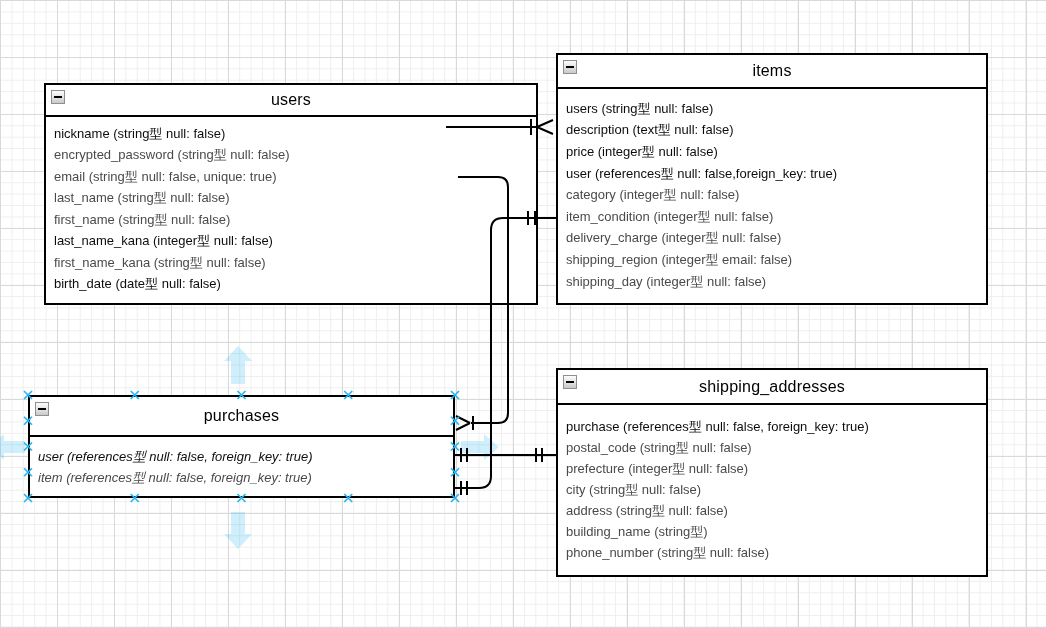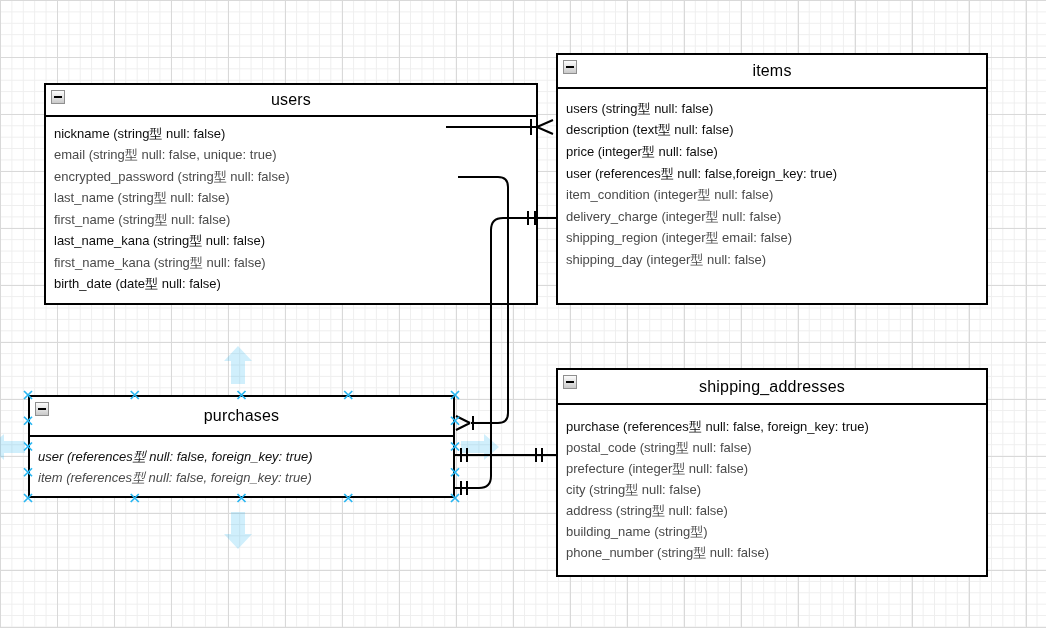--- a/index.html
+++ b/index.html
@@ -60,41 +60,42 @@
 <div id="canvas">
     <div class="entity" style="left: 44px; top: 55px; width: 494px; height: 222px; margin-top: 28px;">
       <div class="hdr" style="height: 32px;">
         <div class="collapse">
           <div class="minus"></div>
         </div>
         <span class="title">users</span>
       </div>
       <div class="rows" style="padding-top: 6px;">
         <div class="row emph" style="height: 21.5px;">nickname (string型 null: false)</div>
+        <div class="row" style="height: 21.5px;">encrypted_password (string型 null: false)</div>
         <div class="row" style="height: 21.5px;">email (string型 null: false, unique: true)</div>
-        <div class="row" style="height: 21.5px;">encrypted_password (string型 null: false)</div>
         <div class="row" style="height: 21.5px;">last_name (string型 null: false)</div>
         <div class="row" style="height: 21.5px;">first_name (string型 null: false)</div>
-        <div class="row emph" style="height: 21.5px;">last_name_kana (string型 null: false)</div>
+        <div class="row emph" style="height: 21.5px;">last_name_kana (integer型 null: false)</div>
         <div class="row" style="height: 21.5px;">first_name_kana (string型 null: false)</div>
         <div class="row emph" style="height: 21.5px;">birth_date (date型 null: false)</div>
       </div>
     </div>
     <div class="entity" style="left: 556px; top: 53px; width: 432px; height: 252px;">
       <div class="hdr" style="height: 34px;">
         <div class="collapse">
           <div class="minus"></div>
         </div>
         <span class="title">items</span>
       </div>
       <div class="rows" style="padding-top: 9px;">
         <div class="row emph" style="height: 21.6px;">users (string型 null: false)</div>
         <div class="row emph" style="height: 21.6px;">description (text型 null: false)</div>
         <div class="row emph" style="height: 21.6px;">price (integer型 null: false)</div>
         <div class="row emph" style="height: 21.6px;">user (references型  null: false,foreign_key: true)</div>
+        <div class="row" style="height: 21.6px;">category (integer型 null: false)</div>
         <div class="row" style="height: 21.6px;">item_condition (integer型 null: false)</div>
         <div class="row" style="height: 21.6px;">delivery_charge (integer型 null: false)</div>
         <div class="row" style="height: 21.6px;">shipping_region (integer型 email: false)</div>
         <div class="row" style="height: 21.6px;">shipping_day (integer型 null: false)</div>
       </div>
     </div>
     <div class="entity" style="left: 28px; top: 395px; width: 427px; height: 103px;">
       <div class="hdr" style="height: 40px;">
         <div class="collapse">
           <div class="minus"></div>

